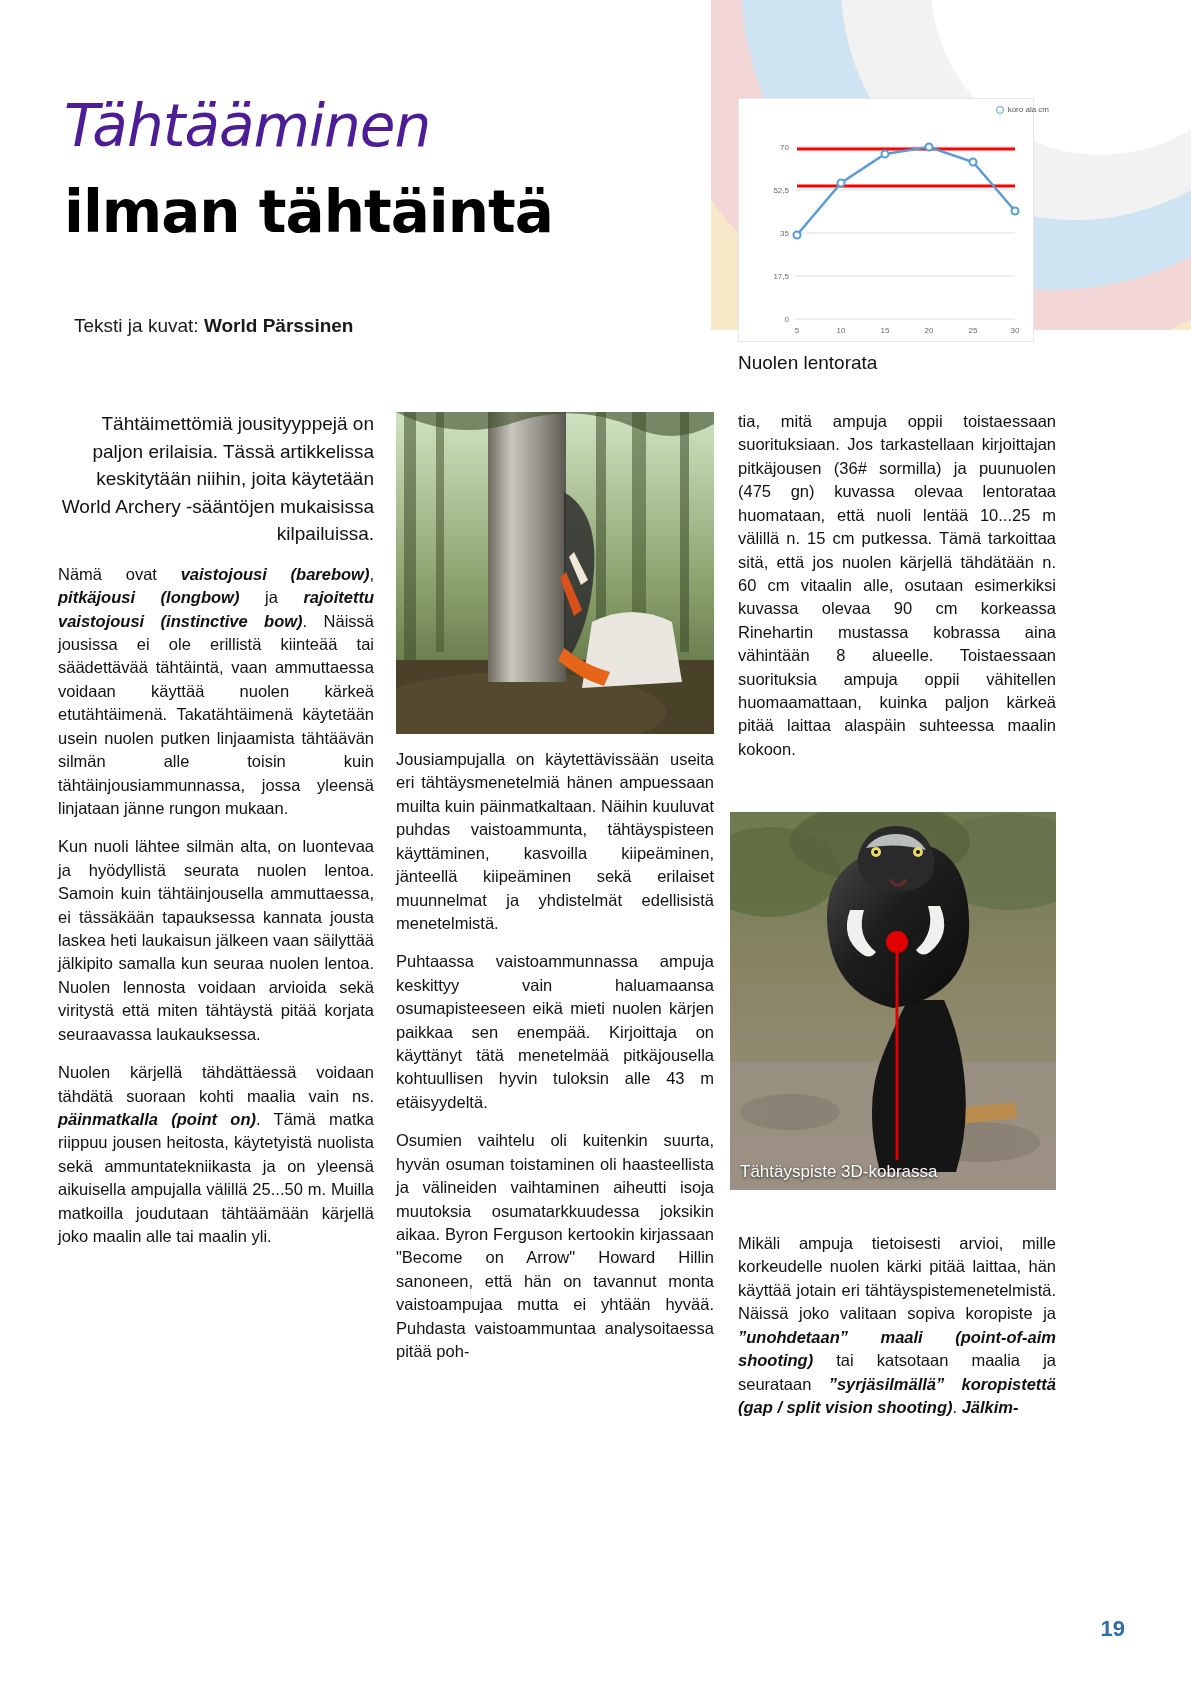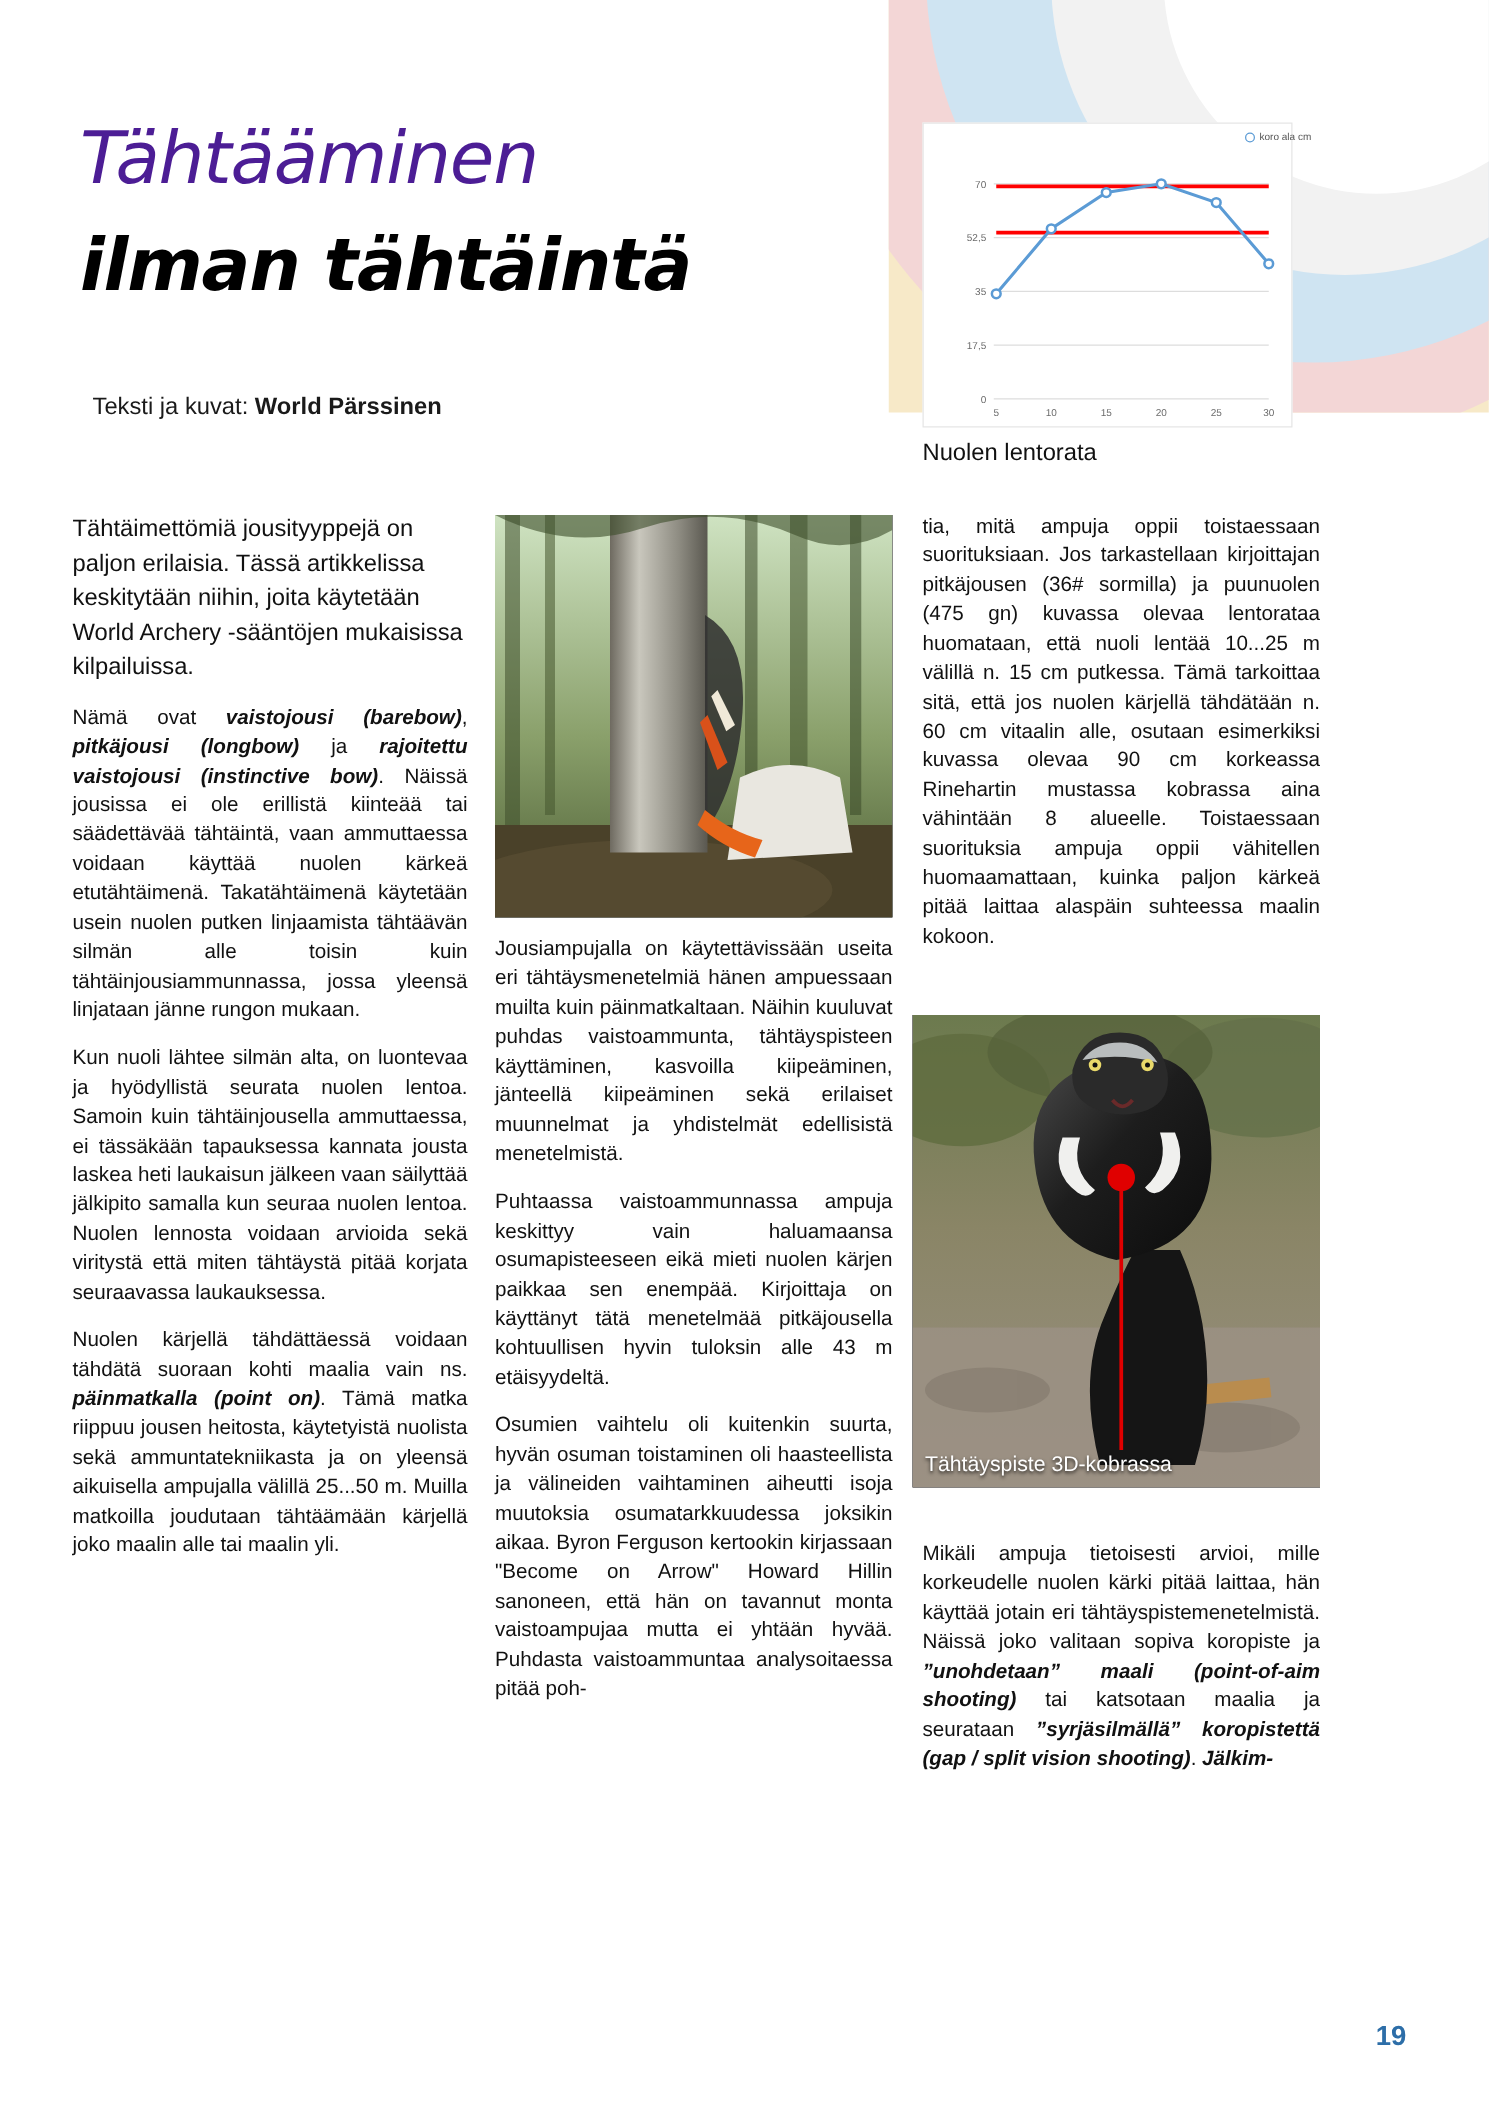--- a/index.html
+++ b/index.html
@@ -23,21 +23,21 @@
 
   
   .title1{
     position:absolute;left:64px;top:92px;
     font-family:"DejaVu Sans", sans-serif;
     font-style:italic;font-weight:300;font-size:58px;letter-spacing:-1px;color:#4c1d95;
   }
   .title2{
     position:absolute;left:64px;top:178px;
     font-family:"DejaVu Sans", sans-serif;
-    font-style:italic;font-weight:bold;font-size:58px;letter-spacing:-1px;color:#000;
+    font-weight:bold;font-size:58px;letter-spacing:-1px;color:#000;
   }
   .byline{
     position:absolute;left:74px;top:315px;font-size:19px;color:#1a1a1a;
   }
   .byline b{font-weight:bold;}
 
   
   .chartbox{
     position:absolute;left:738px;top:98px;width:294px;height:242px;
     background:#ffffff;border:1px solid #e6e6e6;
@@ -54,21 +54,21 @@
     position:absolute;left:738px;top:352px;font-size:19px;color:#111;
   }
 
   
   .col{position:absolute;top:410px;width:316px;font-size:16.5px;line-height:1.42;text-align:justify;color:#111;}
   .col p{margin:0 0 15px 0;}
   #col1{left:58px;width:316px;}
   #col2{left:396px;width:318px;}
   #col3{left:738px;width:318px;}
 
-  .lead{font-size:19px;line-height:1.45;text-align:left;}
+  .lead{font-size:19px;line-height:1.45;text-align:right;}
 
   em.b{font-style:italic;font-weight:bold;}
 
   
   .photo{position:absolute;overflow:hidden;background:#000000;}
   #photo-forest{left:396px;top:412px;width:318px;height:322px;}
   #photo-cobra{left:730px;top:812px;width:326px;height:378px;}
 
   .cap-overlay{
     position:absolute;left:10px;bottom:8px;color:#fff;font-size:17px;

